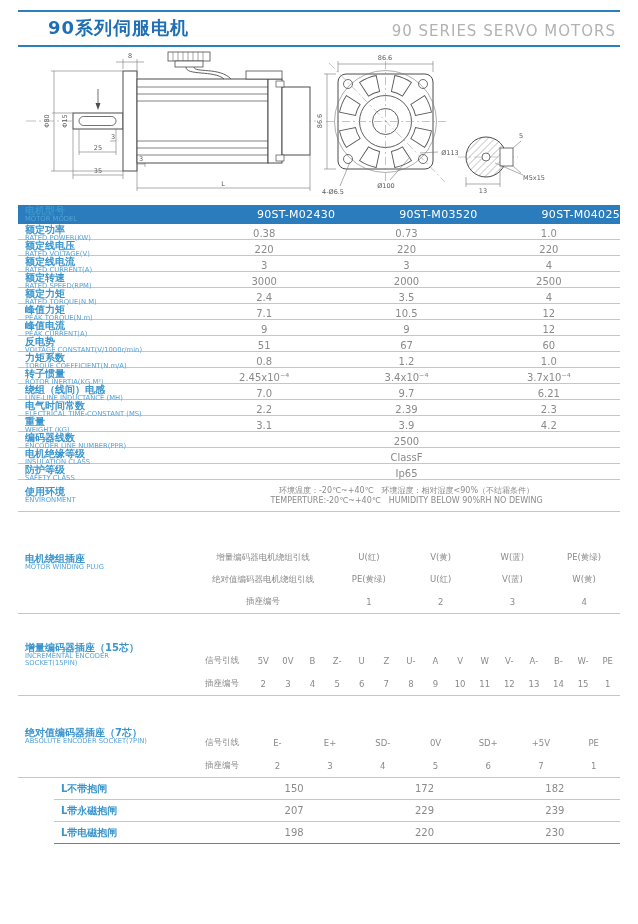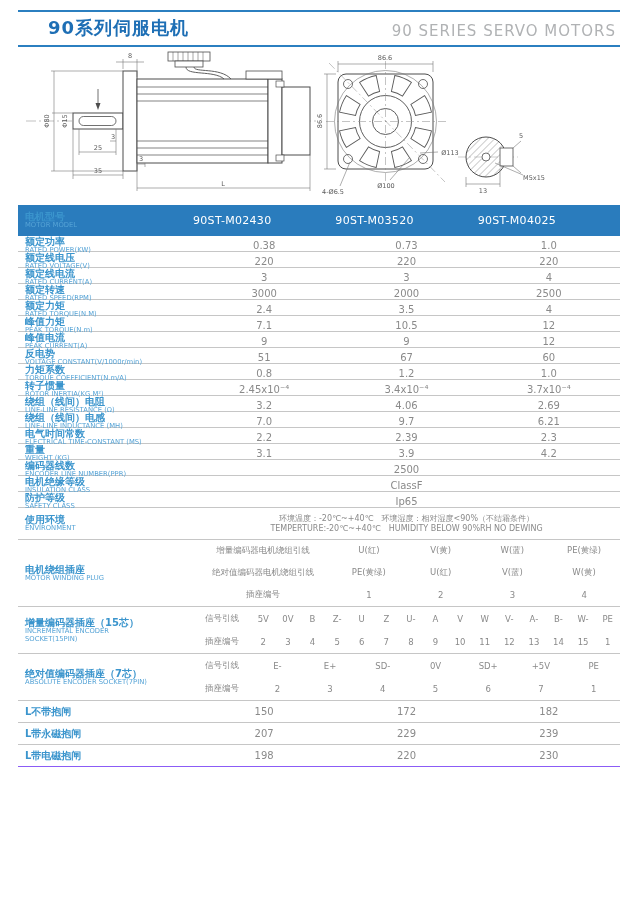--- a/index.html
+++ b/index.html
@@ -15,42 +15,42 @@
   .hdr { display:flex; justify-content:space-between; align-items:flex-end; padding:4px 4px 2px 6px; }
   .title-cn { font-size:18px; font-weight:bold; color:#1e6fb5; letter-spacing:1px;margin-left:24px; }
   .title-en { font-size:15px; color:#b0b2b4; letter-spacing:1px; }
   .sec { display:flex; align-items:center; gap:5px; color:#2e83c4; font-size:12px; margin:9px 0 2px 2px; font-weight:bold;}
   .sec .dot { width:10px; height:10px; border:1px solid #2e83c4; border-radius:50%; display:inline-flex; align-items:center; justify-content:center; font-size:8px; line-height:1; }
   .sec .dot::after{ content:""; width:3px; height:3px; background:#2e83c4; border-radius:50%; }
   svg.drawing { display:block; margin-top:2px; }
   svg text { fill:#5a5a5a; font-family:"DejaVu Sans","Liberation Sans",sans-serif; }
 
   .tbl { margin-top:4px; }
-  .thead { display:grid; grid-template-columns:175px 1fr 1fr 1fr; background:#2a7cbd; color:#fff; height:31px; align-items:center; }
+  .thead { display:grid; grid-template-columns:175px 1fr 1fr 1fr; background:#2a7cbd; color:#fff; height:19px; align-items:center; }
   .thead .lblc { padding-left:7px; }
   .thead .cn { font-size:10.5px; font-weight:bold; line-height:1.15; }
   .thead .en { font-size:7px; line-height:1.1; }
-  .thead .model { text-align:left; font-size:11px; letter-spacing:.3px; }
+  .thead .model { text-align:right; font-size:11px; letter-spacing:.3px; }
   .trow { display:grid; grid-template-columns:175px 1fr 1fr 1fr; height:16px; align-items:center; border-bottom:1px solid #c6c6c6; }
   .lblc { padding-left:7px; }
   .lblc .cn { font-size:10px; color:#3b95cd; line-height:1.1; font-weight:bold;}
   .lblc .en { font-size:6.8px; color:#55a3d6; line-height:1.1; }
   .v { text-align:center; font-size:10px; color:#8a8a8a; }
   .vspan { grid-column:2 / 5; text-align:center; font-size:10px; color:#8a8a8a; }
   .env { height:32px; }
   .env .vspan { font-size:8px; line-height:1.25; }
   .grp { display:grid; grid-template-columns:175px 1fr; border-bottom:1px solid #c6c6c6; }
   .grp .lblc { align-self:center; }
-  .subrows { display:flex; flex-direction:column; }
+  .subrows { display:flex; flex-direction:column;margin-top:35px; }
   .wrow { display:grid; grid-template-columns:140px repeat(4,1fr); height:22px; align-items:center; }
   .erow15 { display:grid; grid-template-columns:58px repeat(15,1fr); height:23px; align-items:center; }
   .erow7 { display:grid; grid-template-columns:58px repeat(7,1fr); height:23px; align-items:center; }
   .sub { font-size:8.5px; color:#8a8a8a; text-align:center; }
   .pin { font-size:8.5px; color:#8a8a8a; text-align:center; }
-  .lrow { display:grid; grid-template-columns:175px 1fr 1fr 1fr; height:22px; align-items:center; border-bottom:1px solid #c6c6c6; }
+  .lrow { display:grid; grid-template-columns:175px 1fr 1fr 1fr; height:22px; align-items:center; border-bottom:1px solid #c6c6c6;margin-left:36px; }
   .lrow .llab { padding-left:7px; font-size:10px; color:#3b95cd; font-weight:bold;}
   .bline { border-bottom:1px solid #8b5cf6; }
 </style>
 </head>
 <body>
 
 <div class="page">
   <div class="rule"></div>
   <div class="hdr">
     <div class="title-cn">90系列伺服电机</div>
@@ -286,29 +286,20 @@
         <div class="v">1.0</div>
       </div>
     <div class="trow">
         <div class="lblc">
           <div class="cn">转子惯量</div>
           <div class="en">ROTOR INERTIA(KG.M²)</div>
         </div>
         <div class="v">2.45x10⁻⁴</div>
         <div class="v">3.4x10⁻⁴</div>
         <div class="v">3.7x10⁻⁴</div>
-      </div>
-    <div class="trow">
-        <div class="lblc">
-          <div class="cn">绕组（线间）电阻</div>
-          <div class="en">LINE-LINE RESISTANCE (Ω)</div>
-        </div>
-        <div class="v">3.2</div>
-        <div class="v">4.06</div>
-        <div class="v">2.69</div>
       </div>
     <div class="trow">
         <div class="lblc">
           <div class="cn">绕组（线间）电感</div>
           <div class="en">LINE-LINE INDUCTANCE (MH)</div>
         </div>
         <div class="v">7.0</div>
         <div class="v">9.7</div>
         <div class="v">6.21</div>
       </div>

